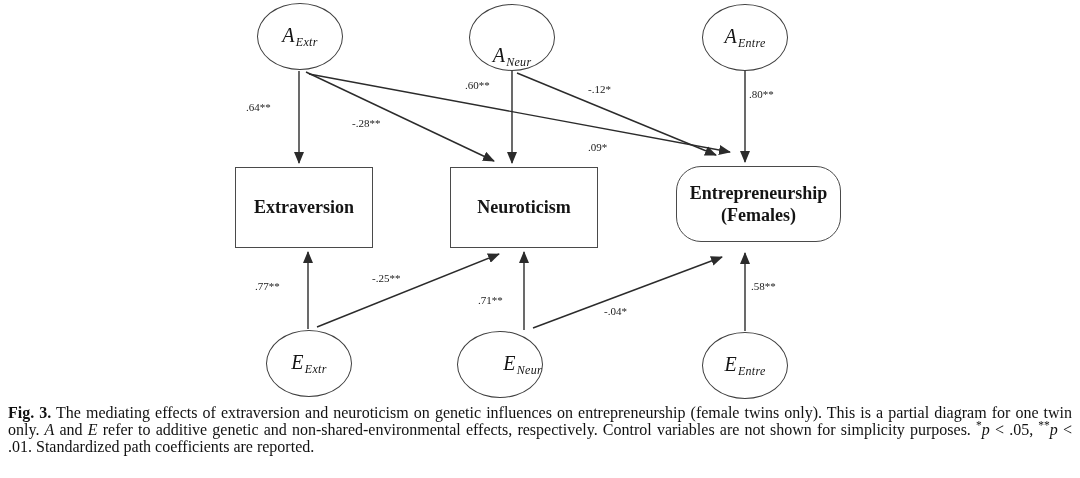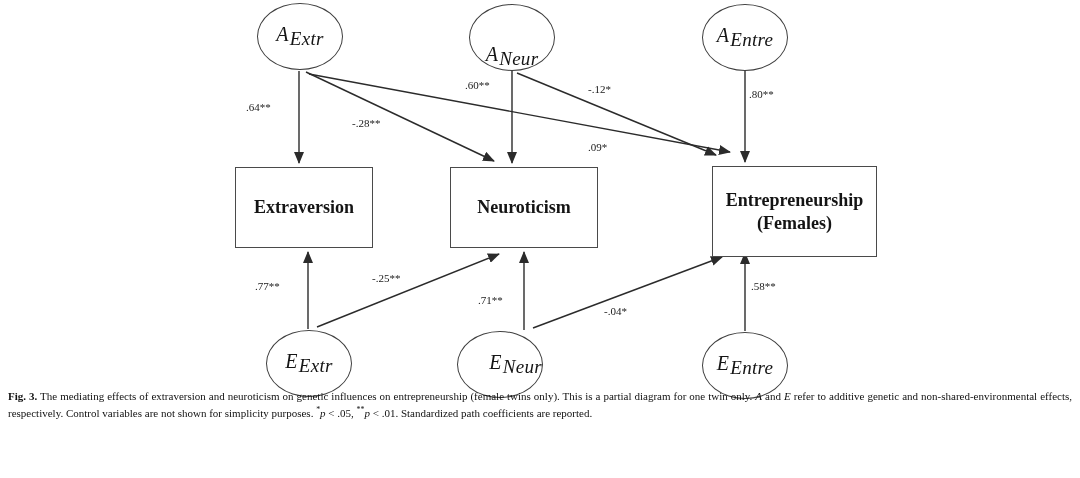--- a/index.html
+++ b/index.html
@@ -15,37 +15,37 @@
   .arrows{position:absolute;left:0;top:0;width:1080px;height:402px;}
   .arrows line{stroke:#2b2b2b;stroke-width:1.4;}
 
   .ellipse{
     position:absolute;width:86px;height:67px;
     border:1.6px solid #3f3f3f;border-radius:50%;
     display:flex;align-items:center;justify-content:center;
     background:#ffffff;box-sizing:border-box;
   }
   .lv{font-style:italic;font-size:20px;color:#151515;letter-spacing:.3px;}
-  .lv .sub{font-size:19px;font-style:italic;vertical-align:-4px;margin-left:1px;margin-top:32px;}
+  .lv .sub{font-size:12px;font-style:italic;vertical-align:-4px;margin-left:1px;margin-top:32px;}
 
   .box{
     position:absolute;
     border:1.7px solid #4a4a4a;background:#ffffff;
     display:flex;flex-direction:column;align-items:center;justify-content:center;
     font-weight:bold;font-size:18px;color:#141414;
     box-sizing:border-box;text-align:center;line-height:1.25;
   }
 
   .coef{
     position:absolute;font-size:11px;color:#1a1a1a;white-space:nowrap;
   }
 
   .caption{
-    position:absolute;left:8px;top:388px;width:1064px;
-    font-size:11px;line-height:17px;color:#111111;
+    position:absolute;left:8px;top:404px;width:1064px;
+    font-size:16px;line-height:17px;color:#111111;
     text-align:justify;
   }
   .caption .bold{font-weight:bold;}
   .caption .it{font-style:italic;}
   .caption sup{font-size:0.72em;line-height:0;}
 </style>
 </head>
 <body>
 
 <div class="page">
@@ -89,21 +89,21 @@
     <div class="ellipse" style="left:702px;top:332px;">
       <span class="lv"><span>E</span><span class="sub">Entre</span></span>
     </div>
 
     <div class="box" style="left:235px;top:167px;width:138px;height:81px;">
       <span>Extraversion</span>
     </div>
     <div class="box" style="left:450px;top:167px;width:148px;height:81px;">
       <span>Neuroticism</span>
     </div>
-    <div class="box" style="left:712px;top:166px;width:165px;height:91px;">
+    <div class="box" style="left:676px;top:166px;width:165px;height:76px;border-radius:25px;">
       <span>Entrepreneurship</span>
       <span>(Females)</span>
     </div>
 
     <span class="coef" style="left:246px;top:101px;">.64**</span>
     <span class="coef" style="left:352px;top:117px;">-.28**</span>
     <span class="coef" style="left:588px;top:141px;">.09*</span>
     <span class="coef" style="left:465px;top:79px;">.60**</span>
     <span class="coef" style="left:588px;top:83px;">-.12*</span>
     <span class="coef" style="left:749px;top:88px;">.80**</span>

